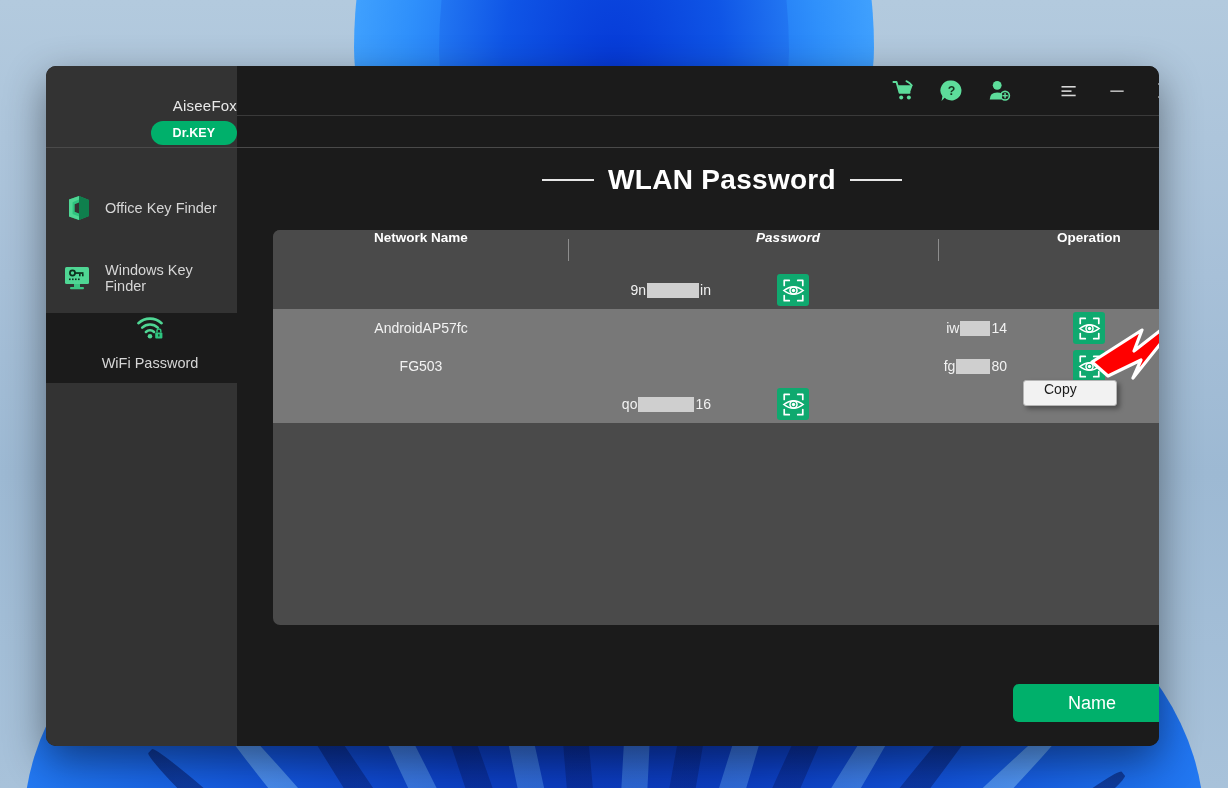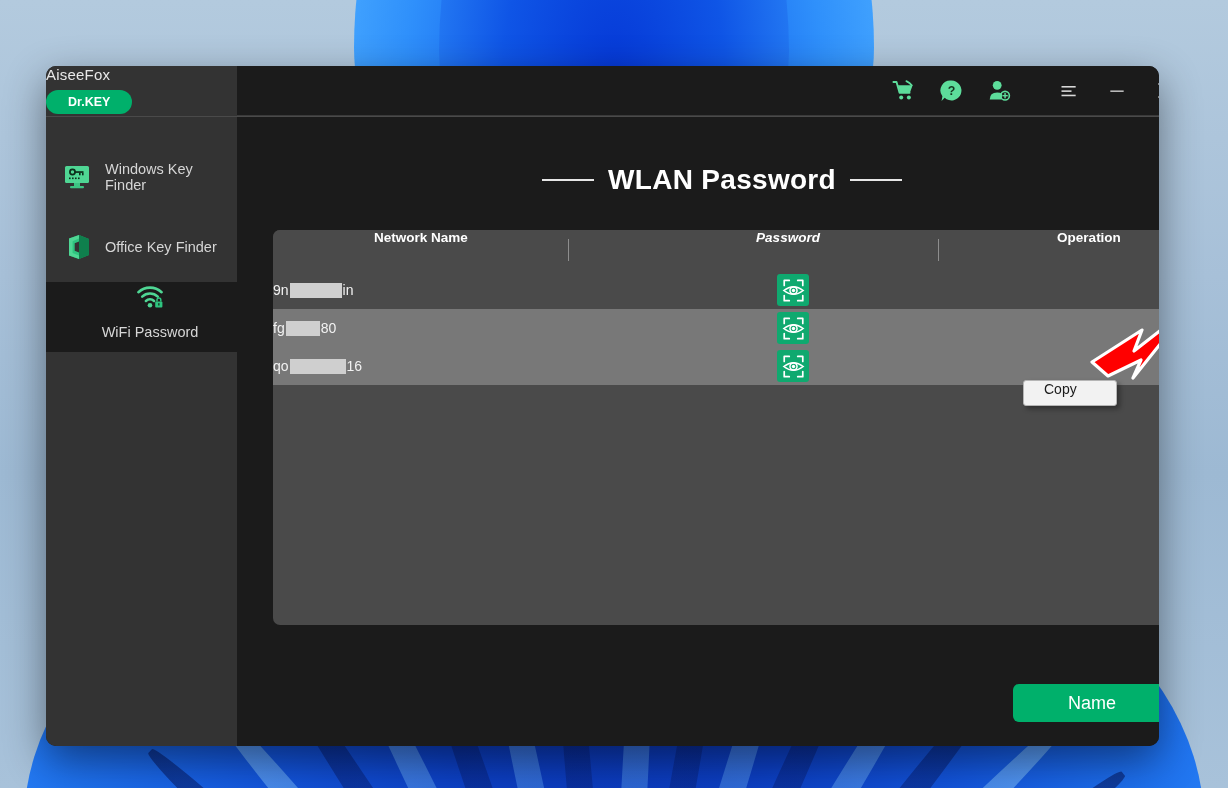--- a/index.html
+++ b/index.html
@@ -66,22 +66,23 @@
   
   #sidebar {
     width: 191px;
     background: #333333;
     display: flex;
     flex-direction: column;
     flex: 0 0 191px;
     position: relative;
   }
   .brand {
-    text-align: left;
-    position: relative;
+    text-align: right;
+    position: relative;
+    margin-top: 31px;
   }
   .brand-name {
     color: #e8e8e8;
     font-size: 15px;
     letter-spacing: .2px;
   }
   .brand-badge {
     display: inline-block;
     margin-top: 7px;
     background: #00b06b;
@@ -195,21 +196,21 @@
     font-size: 14px;
     position: relative;
   }
   .trow.odd  { background: #4a4a4a; }
   .trow.even { background: #787878; }
 
   .cell-pass {
     width: 438px;
     display: flex;
     align-items: center;
-    justify-content: flex-start;
+    justify-content: flex-end;
   }
   .pw {
     display: inline-flex;
     align-items: center;
     white-space: pre;
   }
   .redact {
     display: inline-block;
     height: 15px;
     background: #cfcfcf;
@@ -309,50 +310,50 @@
       <div class="brand-rule"></div>
       <div class="brand-name">AiseeFox</div>
       <div class="brand-badge">Dr.KEY</div>
     </div>
 
     <div class="nav">
 
       <div class="nav-item">
         <span class="nav-icon">
           <svg viewBox="0 0 28 28" width="28" height="28">
+            <path d="M16 2 L26 6 L26 22 L16 26 L6 22.5 L6 5.5 Z" fill="#1e9e63"></path>
+            <path d="M16 2 L26 6 L26 22 L16 26 Z" fill="#14histo" style="fill:#0f7f4d"></path>
+            <path d="M6 5.5 L16 2 L16 26 L6 22.5 Z" fill="#4fd694"></path>
+            <path d="M16 6 L22.5 8.4 L22.5 19.8 L16 22.2 Z" fill="#1b1b1b" opacity="0"></path>
+            <path d="M9.6 8.2 L16 5.6 L16 22.4 L9.6 19.9 Z" fill="#2ec47f"></path>
+            <path d="M11.7 10.3 L16 8.6 L16 19.4 L11.7 17.8 Z" fill="#333333"></path>
+          </svg>
+        </span>
+        <span class="nav-label">Office Key Finder</span>
+      </div>
+
+      <div class="nav-item">
+        <span class="nav-icon">
+          <svg viewBox="0 0 28 28" width="28" height="28">
             <rect x="2" y="3" width="24" height="17" rx="1.5" fill="#4fd694"></rect>
             <rect x="11" y="20" width="6" height="3" fill="#3cc583"></rect>
             <rect x="7" y="23" width="14" height="2.2" rx="1" fill="#3cc583"></rect>
             <circle cx="9.5" cy="9" r="2.6" fill="none" stroke="#0d2e1c" stroke-width="1.7"></circle>
             <rect x="11.5" y="8.2" width="9" height="1.7" fill="#0d2e1c"></rect>
             <rect x="16" y="9.9" width="1.6" height="2.4" fill="#0d2e1c"></rect>
             <rect x="19" y="9.9" width="1.6" height="2.4" fill="#0d2e1c"></rect>
             <rect x="6" y="14.5" width="1.6" height="1.6" fill="#0d2e1c"></rect>
             <rect x="9" y="14.5" width="1.6" height="1.6" fill="#0d2e1c"></rect>
             <rect x="12" y="14.5" width="1.6" height="1.6" fill="#0d2e1c"></rect>
             <rect x="15" y="14.5" width="1.6" height="1.6" fill="#0d2e1c"></rect>
           </svg>
         </span>
         <span class="nav-label">Windows Key Finder</span>
       </div>
 
-      <div class="nav-item">
-        <span class="nav-icon">
-          <svg viewBox="0 0 28 28" width="28" height="28">
-            <path d="M16 2 L26 6 L26 22 L16 26 L6 22.5 L6 5.5 Z" fill="#1e9e63"></path>
-            <path d="M16 2 L26 6 L26 22 L16 26 Z" fill="#14histo" style="fill:#0f7f4d"></path>
-            <path d="M6 5.5 L16 2 L16 26 L6 22.5 Z" fill="#4fd694"></path>
-            <path d="M16 6 L22.5 8.4 L22.5 19.8 L16 22.2 Z" fill="#1b1b1b" opacity="0"></path>
-            <path d="M9.6 8.2 L16 5.6 L16 22.4 L9.6 19.9 Z" fill="#2ec47f"></path>
-            <path d="M11.7 10.3 L16 8.6 L16 19.4 L11.7 17.8 Z" fill="#333333"></path>
-          </svg>
-        </span>
-        <span class="nav-label">Office Key Finder</span>
-      </div>
-
       <div class="nav-item active">
         <span class="nav-icon">
           <svg viewBox="0 0 28 28" width="28" height="28">
             <path d="M2.4 10.2 A17 17 0 0 1 25.6 10.2" fill="none" stroke="#4fd694" stroke-width="2.6" stroke-linecap="round"></path>
             <path d="M6.2 14.6 A11.5 11.5 0 0 1 21.8 14.6" fill="none" stroke="#4fd694" stroke-width="2.6" stroke-linecap="round"></path>
             <path d="M9.9 18.9 A6.2 6.2 0 0 1 18.1 18.9" fill="none" stroke="#4fd694" stroke-width="2.6" stroke-linecap="round"></path>
             <circle cx="14" cy="23.2" r="2.3" fill="#4fd694"></circle>
             <rect x="19.2" y="19.4" width="7.2" height="6" rx="1" fill="#2ec47f"></rect>
             <path d="M21 19.4 v-1.6 a1.9 1.9 0 0 1 3.8 0 v1.6" fill="none" stroke="#2ec47f" stroke-width="1.5"></path>
             <rect x="22.2" y="21.2" width="1.3" height="2.3" fill="#15331f"></rect>
@@ -443,55 +444,75 @@
       <path d="M5 28 h6 M5 28 v-6" stroke="#ffffff" stroke-width="2" fill="none" stroke-linecap="round"></path>
       <path d="M27 28 h-6 M27 28 v-6" stroke="#ffffff" stroke-width="2" fill="none" stroke-linecap="round"></path>
       <path d="M4.5 16 Q16 7 27.5 16 Q16 25 4.5 16 Z" fill="none" stroke="#ffffff" stroke-width="1.8"></path>
       <circle cx="16" cy="16" r="4.2" fill="none" stroke="#ffffff" stroke-width="1.8"></circle>
       <circle cx="16" cy="16" r="2" fill="#ffffff"></circle>
     </svg>
               </span>
             </div>
           </div>
           <div class="trow even">
+            <div class="col-name">AndroidAP57fc</div>
             <div class="cell-pass">
-              <span class="pw">fg<span class="redact" style="width:34px"></span>80</span>
+              <span class="pw">iw<span class="redact" style="width:30px"></span>14</span>
             </div>
             <div class="cell-op">
               <span class="eye-btn">
     <svg viewBox="0 0 32 32" width="27" height="27">
       <path d="M5 4 h6 M5 4 v6" stroke="#ffffff" stroke-width="2" fill="none" stroke-linecap="round"></path>
       <path d="M27 4 h-6 M27 4 v6" stroke="#ffffff" stroke-width="2" fill="none" stroke-linecap="round"></path>
       <path d="M5 28 h6 M5 28 v-6" stroke="#ffffff" stroke-width="2" fill="none" stroke-linecap="round"></path>
       <path d="M27 28 h-6 M27 28 v-6" stroke="#ffffff" stroke-width="2" fill="none" stroke-linecap="round"></path>
       <path d="M4.5 16 Q16 7 27.5 16 Q16 25 4.5 16 Z" fill="none" stroke="#ffffff" stroke-width="1.8"></path>
       <circle cx="16" cy="16" r="4.2" fill="none" stroke="#ffffff" stroke-width="1.8"></circle>
       <circle cx="16" cy="16" r="2" fill="#ffffff"></circle>
     </svg>
               </span>
             </div>
           </div>
           <div class="trow even">
+            <div class="col-name">FG503</div>
             <div class="cell-pass">
-              <span class="pw">qo<span class="redact" style="width:56px"></span>16</span>
+              <span class="pw">fg<span class="redact" style="width:34px"></span>80</span>
             </div>
             <div class="cell-op">
               <span class="eye-btn">
     <svg viewBox="0 0 32 32" width="27" height="27">
       <path d="M5 4 h6 M5 4 v6" stroke="#ffffff" stroke-width="2" fill="none" stroke-linecap="round"></path>
       <path d="M27 4 h-6 M27 4 v6" stroke="#ffffff" stroke-width="2" fill="none" stroke-linecap="round"></path>
       <path d="M5 28 h6 M5 28 v-6" stroke="#ffffff" stroke-width="2" fill="none" stroke-linecap="round"></path>
       <path d="M27 28 h-6 M27 28 v-6" stroke="#ffffff" stroke-width="2" fill="none" stroke-linecap="round"></path>
       <path d="M4.5 16 Q16 7 27.5 16 Q16 25 4.5 16 Z" fill="none" stroke="#ffffff" stroke-width="1.8"></path>
       <circle cx="16" cy="16" r="4.2" fill="none" stroke="#ffffff" stroke-width="1.8"></circle>
       <circle cx="16" cy="16" r="2" fill="#ffffff"></circle>
     </svg>
               </span>
             </div>
           </div>
+          <div class="trow even">
+            <div class="cell-pass">
+              <span class="pw">qo<span class="redact" style="width:56px"></span>16</span>
+            </div>
+            <div class="cell-op">
+              <span class="eye-btn">
+    <svg viewBox="0 0 32 32" width="27" height="27">
+      <path d="M5 4 h6 M5 4 v6" stroke="#ffffff" stroke-width="2" fill="none" stroke-linecap="round"></path>
+      <path d="M27 4 h-6 M27 4 v6" stroke="#ffffff" stroke-width="2" fill="none" stroke-linecap="round"></path>
+      <path d="M5 28 h6 M5 28 v-6" stroke="#ffffff" stroke-width="2" fill="none" stroke-linecap="round"></path>
+      <path d="M27 28 h-6 M27 28 v-6" stroke="#ffffff" stroke-width="2" fill="none" stroke-linecap="round"></path>
+      <path d="M4.5 16 Q16 7 27.5 16 Q16 25 4.5 16 Z" fill="none" stroke="#ffffff" stroke-width="1.8"></path>
+      <circle cx="16" cy="16" r="4.2" fill="none" stroke="#ffffff" stroke-width="1.8"></circle>
+      <circle cx="16" cy="16" r="2" fill="#ffffff"></circle>
+    </svg>
+              </span>
+            </div>
+          </div>
         </div>
     </div>
 
     <div id="copy-menu">
       <span>Copy</span>
     </div>
 
     <svg id="red-arrow" viewBox="0 0 114 82">
       <path d="M103 4 L48 47 L56 26 L6 58 L22 72 L55 56 L47 74 Z" fill="#ff0000" stroke="#ffffff" stroke-width="3.2" stroke-linejoin="round"></path>
     </svg>

